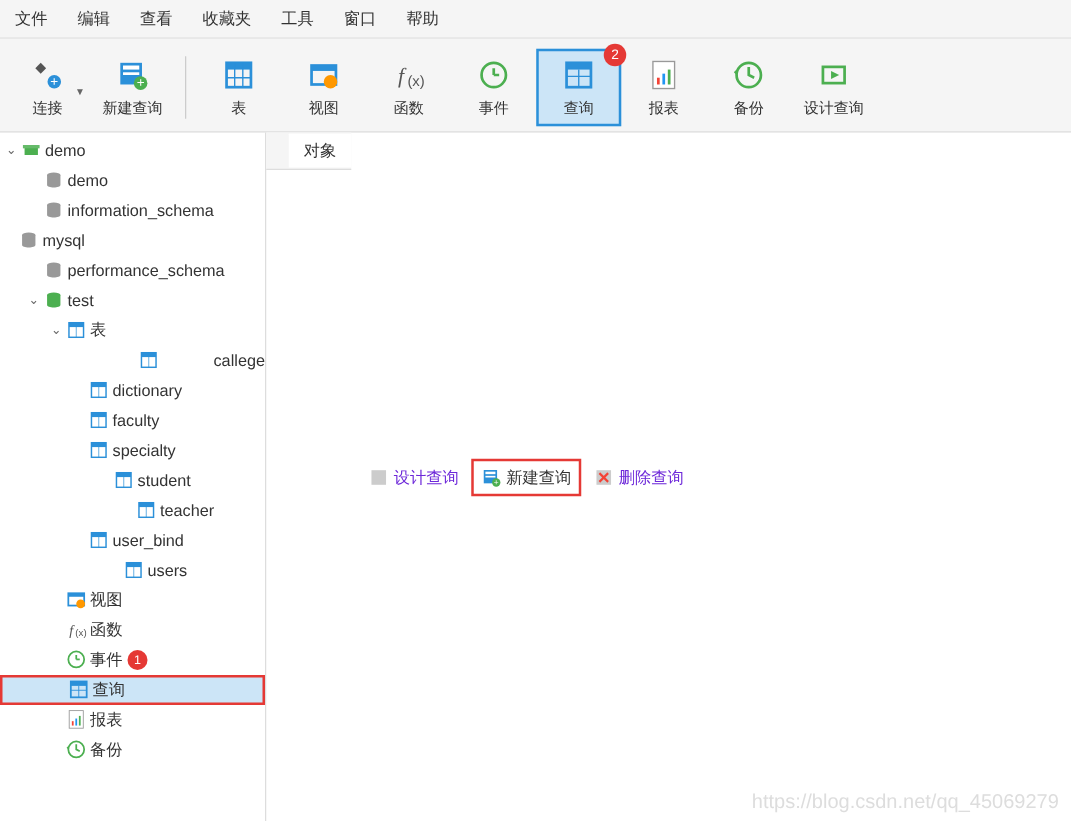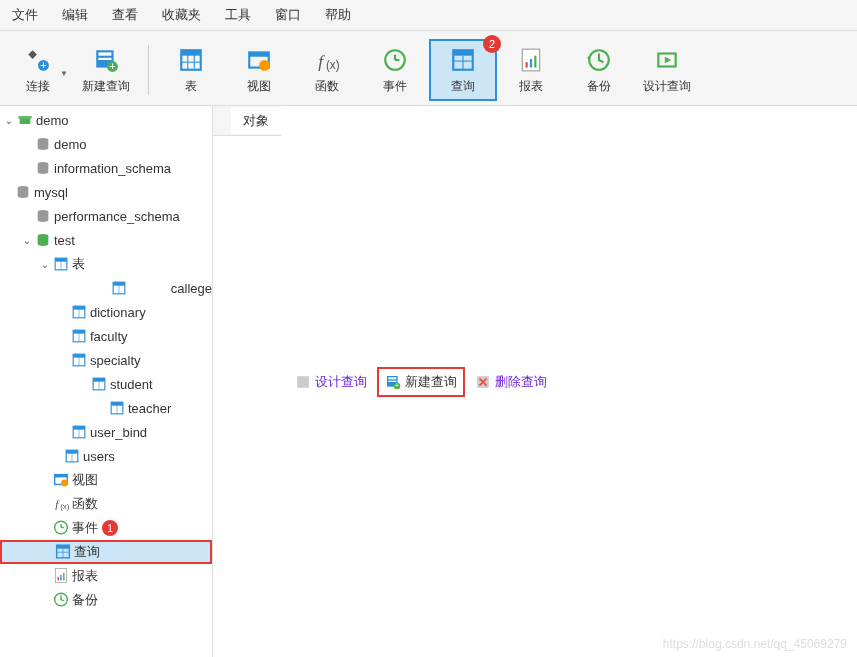--- a/index.html
+++ b/index.html
@@ -23,21 +23,21 @@
     .tree-lbl { font-size: 13px; }
     .inline-badge { width: 16px; height: 16px; background: #e53935; color: #fff; border-radius: 50%; display: inline-flex; align-items: center; justify-content: center; font-size: 10px; margin-left: 4px; }
     .content { flex: 1; display: flex; flex-direction: row; }
     .tabbar { height: 30px; border-bottom: 1px solid #ddd; display: flex; align-items: center; padding-left: 18px; background:#f5f5f5; }
     .tab { padding: 4px 12px; font-size: 13px; background:#fff; border-top:1px solid #fff; }
     .obj-toolbar { display: flex; align-items: center; gap: 4px; padding: 10px 8px; }
     .obj-btn { display: flex; align-items: center; gap: 4px; padding: 4px 6px; color: #6d28d9; cursor: pointer; }
     .obj-btn.active { color: #333; }
     .obj-btn.highlight { border: 2px solid #e53935; }
     .obj-ico { width: 16px; height: 16px; display: flex; align-items: center; justify-content: center; }
-    .watermark { position: absolute; bottom: 6px; right: 10px; color: #ddd; font-size: 12px; }
+    .watermark { position: absolute; bottom: 6px; right: 10px; color: #ddd; font-size: 16px; }
   </style>
 </head>
 <body>
 
 <div class="menubar">
   <span>文件</span>
   <span>编辑</span>
   <span>查看</span>
   <span>收藏夹</span>
   <span>工具</span>
@@ -298,21 +298,21 @@
         <span class="tree-arrow"></span>
         <span class="tree-ico">
           <svg width="14" height="14" viewBox="0 0 24 24">
             <rect x="2" y="2" width="20" height="20" fill="none" stroke="#2b90d9" stroke-width="2"></rect>
             <rect x="2" y="2" width="20" height="6" fill="#2b90d9"></rect>
             <line x1="12" y1="2" x2="12" y2="22" stroke="#2b90d9"></line>
           </svg>
         </span>
         <span class="tree-lbl">user_bind</span>
       </div>
-      <div class="tree-row" style="padding-left: 49px;">
+      <div class="tree-row" style="padding-left: 84px;">
         <span class="tree-arrow"></span>
         <span class="tree-ico">
           <svg width="14" height="14" viewBox="0 0 24 24">
             <rect x="2" y="2" width="20" height="20" fill="none" stroke="#2b90d9" stroke-width="2"></rect>
             <rect x="2" y="2" width="20" height="6" fill="#2b90d9"></rect>
             <line x1="12" y1="2" x2="12" y2="22" stroke="#2b90d9"></line>
           </svg>
         </span>
         <span class="tree-lbl">users</span>
       </div>

